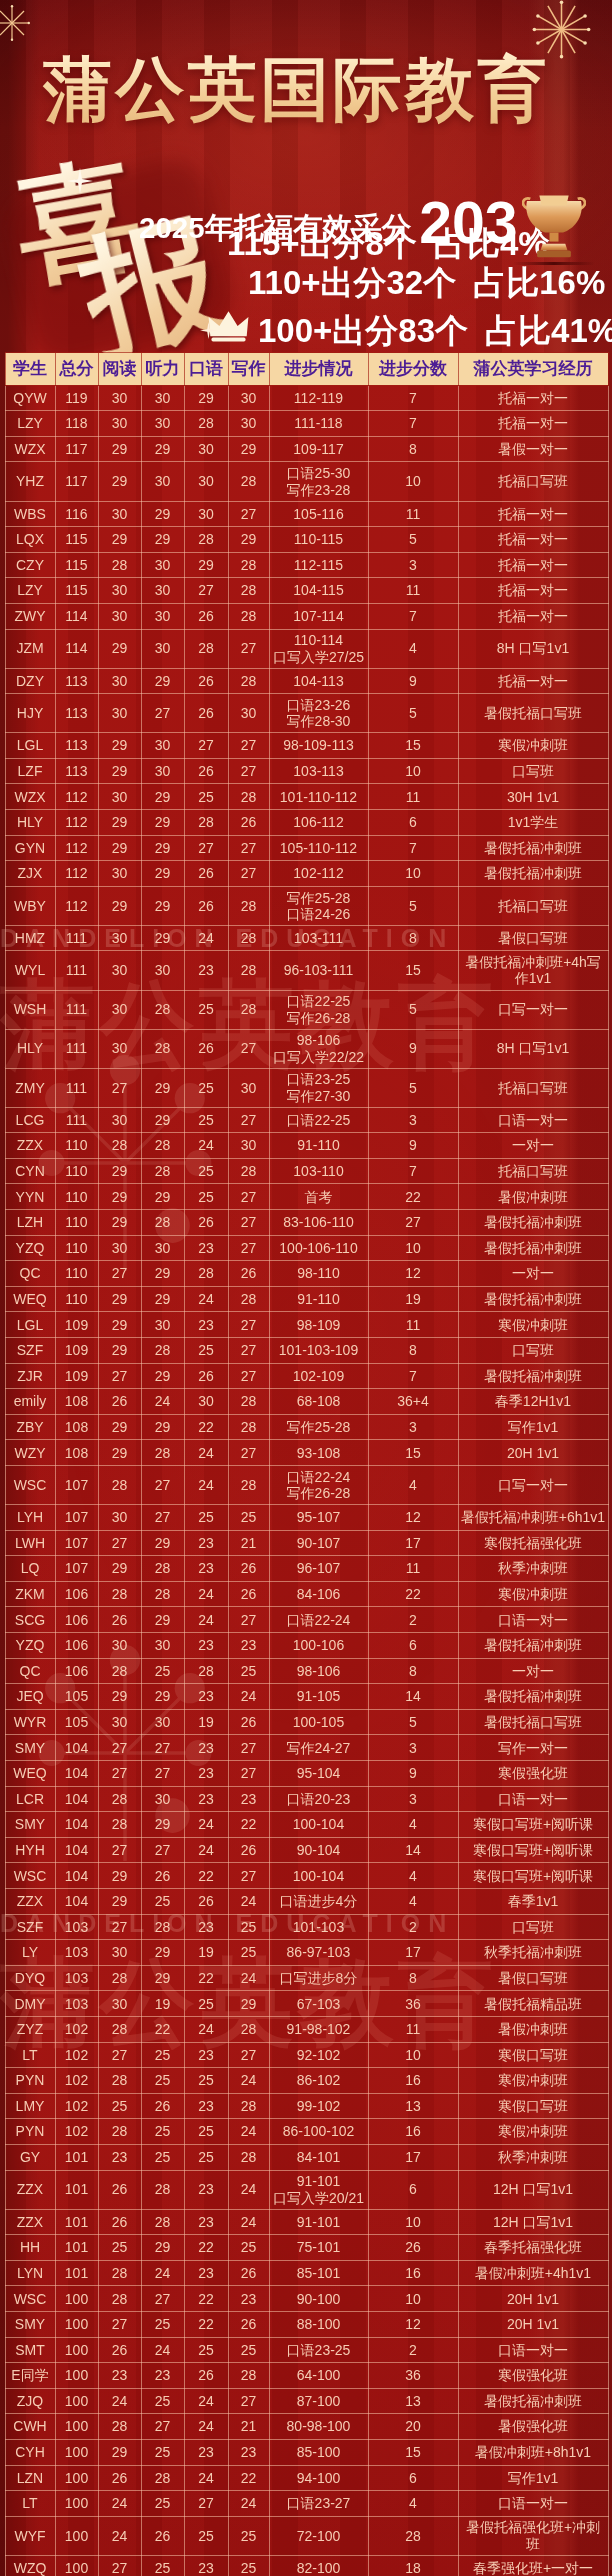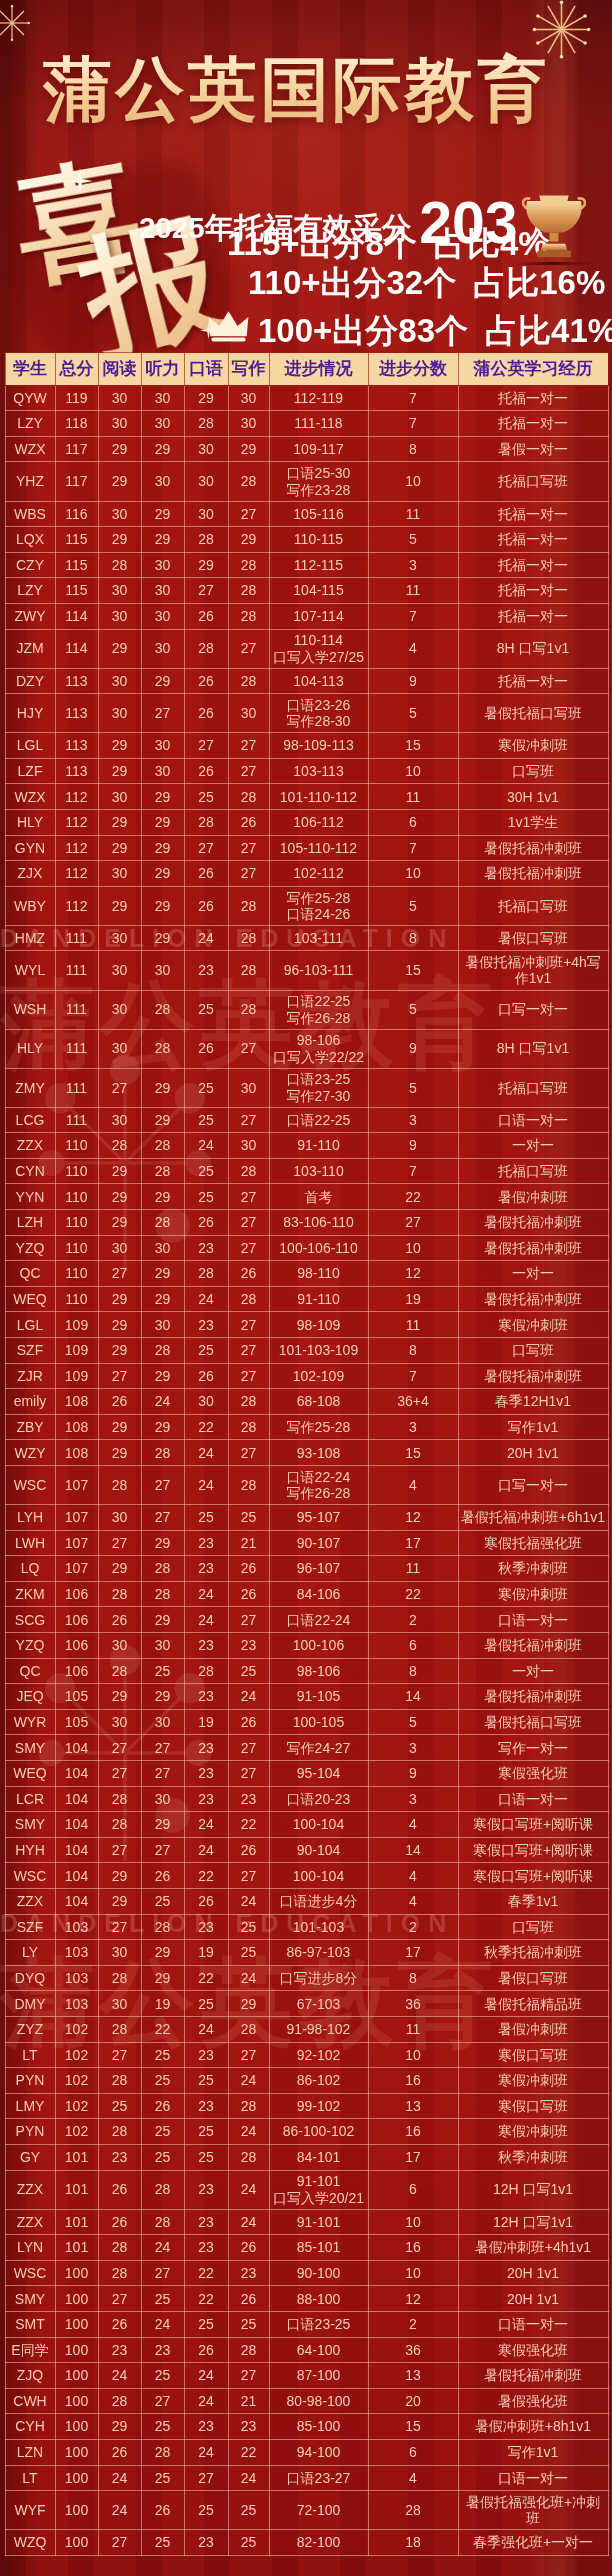--- a/index.html
+++ b/index.html
@@ -936,20 +936,31 @@
         <td>101</td>
         <td>26</td>
         <td>28</td>
         <td>23</td>
         <td>24</td>
         <td class="progress-cell">91-101</td>
         <td>10</td>
         <td>12H 口写1v1</td>
       </tr>
       <tr>
+        <td>HH</td>
+        <td>101</td>
+        <td>25</td>
+        <td>29</td>
+        <td>22</td>
+        <td>25</td>
+        <td class="progress-cell">75-101</td>
+        <td>26</td>
+        <td>春季托福强化班</td>
+      </tr>
+      <tr>
         <td>LYN</td>
         <td>101</td>
         <td>28</td>
         <td>24</td>
         <td>23</td>
         <td>26</td>
         <td class="progress-cell">85-101</td>
         <td>16</td>
         <td>暑假冲刺班+4h1v1</td>
       </tr>

